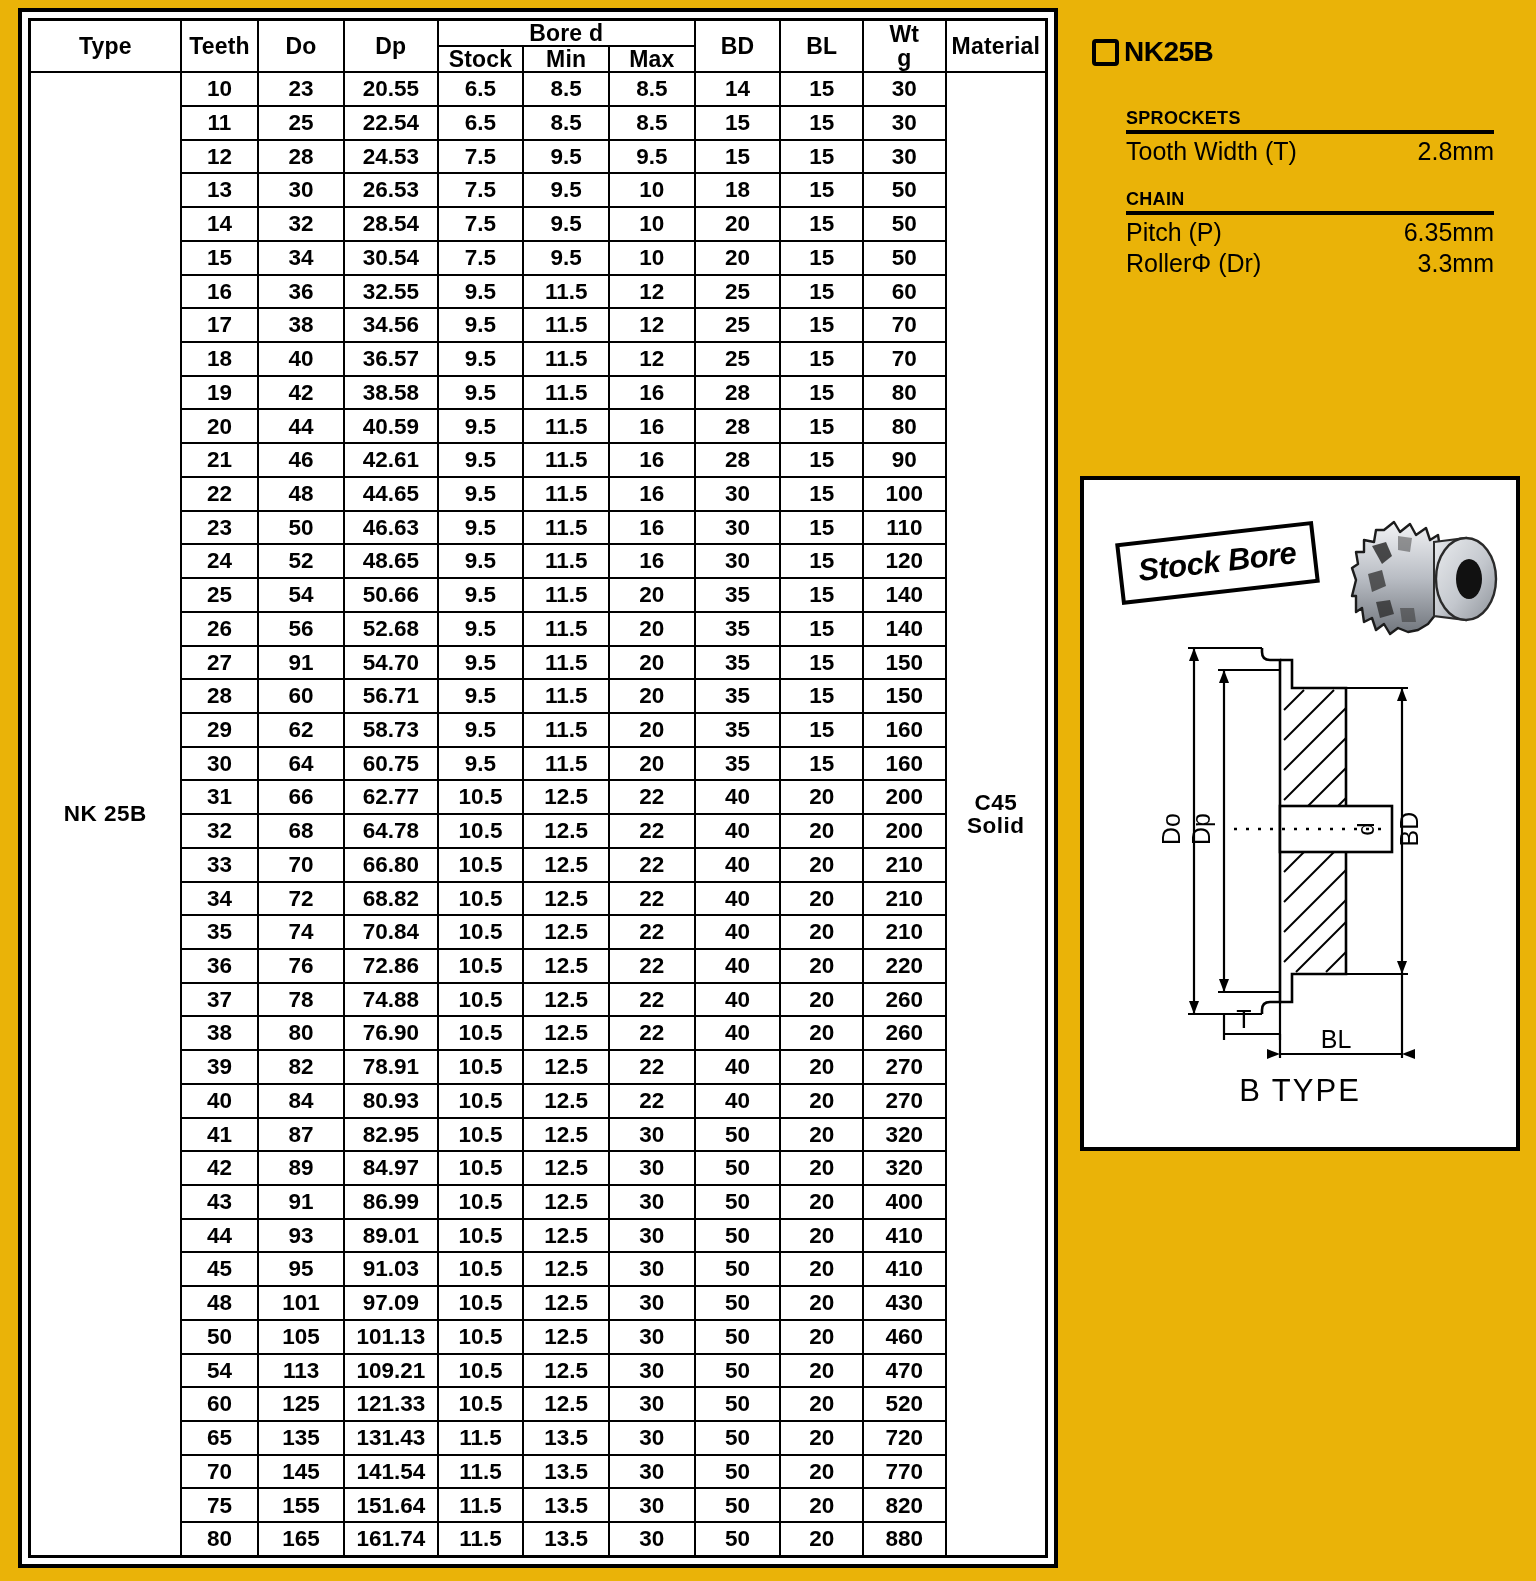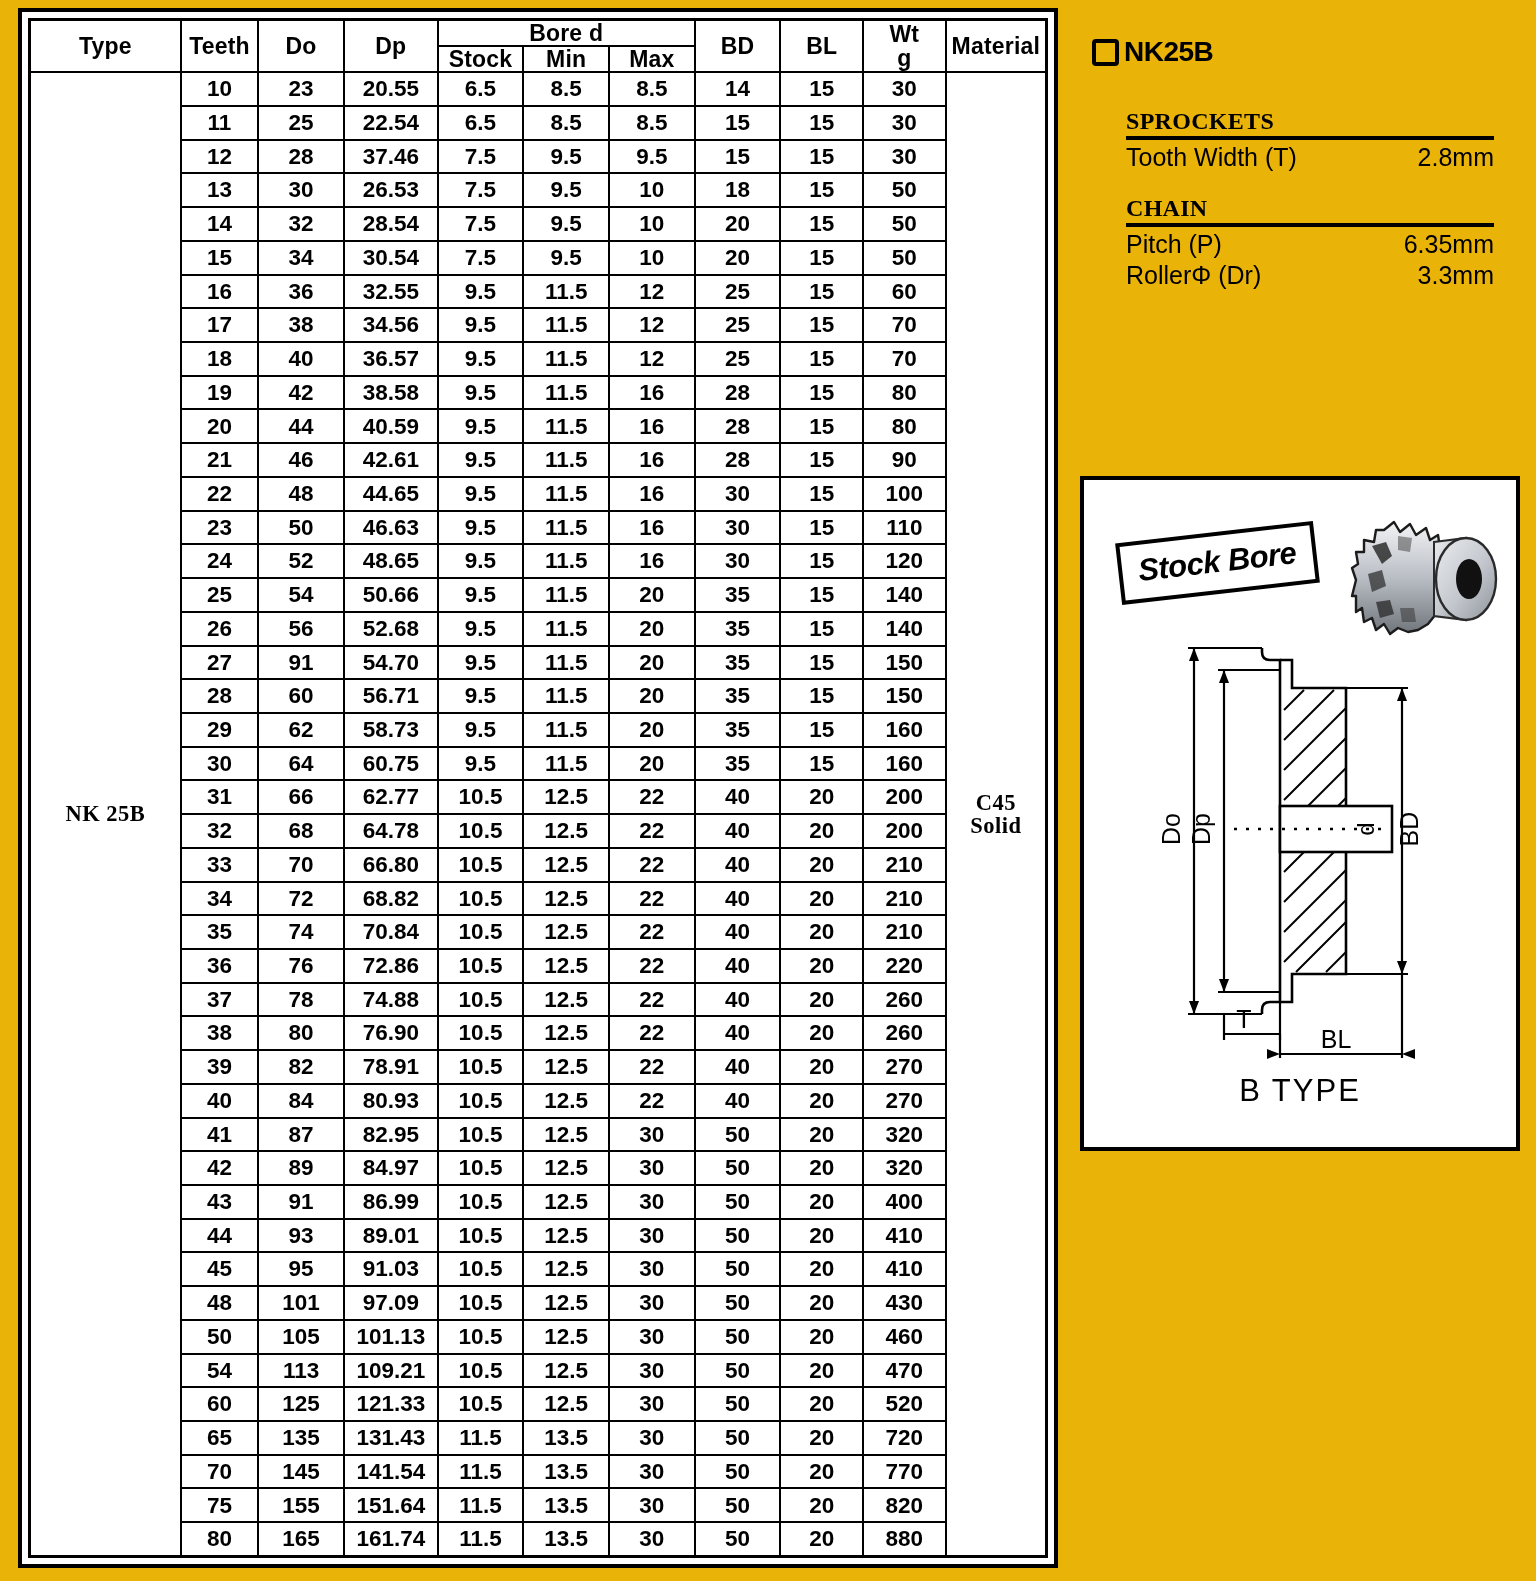--- a/index.html
+++ b/index.html
@@ -49,21 +49,20 @@
     letter-spacing: 0.2px;
   }
   #spec-table tbody td {
     font-size: 22.5px;
     height: 31.4px;
   }
   td.type-cell, td.material-cell {
     font-size: 25px;
     font-weight: normal;
     letter-spacing: 0.5px;
-    font-family: Liberation Serif, serif;
   }
   td.material-cell { font-size: 23px; line-height: 1.3; }
   .hdr-wt span { display: block; text-align: center; }
 
   
   col.c-type     { width: 150px; }
   col.c-teeth    { width: 77px; }
   col.c-do       { width: 85px; }
   col.c-dp       { width: 93px; }
   col.c-stock    { width: 85px; }
@@ -101,27 +100,26 @@
   }
 
   
   #spec-blocks {
     position: absolute;
     left: 48px; top: 100px;
     width: 368px;
   }
   .spec-group { margin-bottom: 22px; }
   .spec-group-title {
-    font-size: 24px;
+    font-size: 18px;
     font-weight: bold;
     letter-spacing: 0.3px;
     padding-bottom: 1px;
     border-bottom: 4px solid #000;
     margin-bottom: 2px;
-    font-family: Liberation Serif, serif;
   }
   .spec-row {
     display: flex;
     justify-content: space-between;
     align-items: flex-end;
     font-size: 25px;
     line-height: 1.24;
     white-space: nowrap;
   }
   .spec-row .lbl { font-weight: normal; }
@@ -241,21 +239,21 @@
             <td>6.5</td>
             <td>8.5</td>
             <td>8.5</td>
             <td>15</td>
             <td>15</td>
             <td>30</td>
           </tr>
           <tr>
             <td>12</td>
             <td>28</td>
-            <td>37.46</td>
+            <td>24.53</td>
             <td>7.5</td>
             <td>9.5</td>
             <td>9.5</td>
             <td>15</td>
             <td>15</td>
             <td>30</td>
           </tr>
           <tr>
             <td>13</td>
             <td>30</td>

